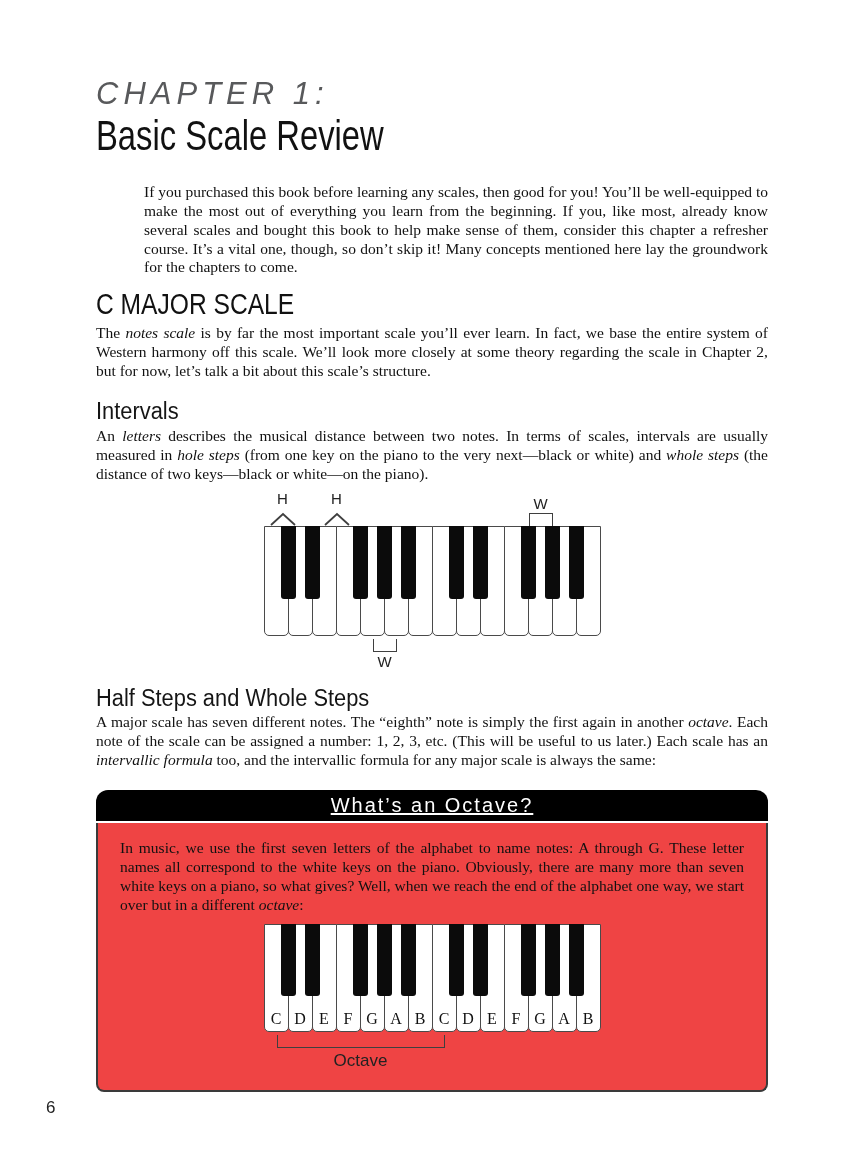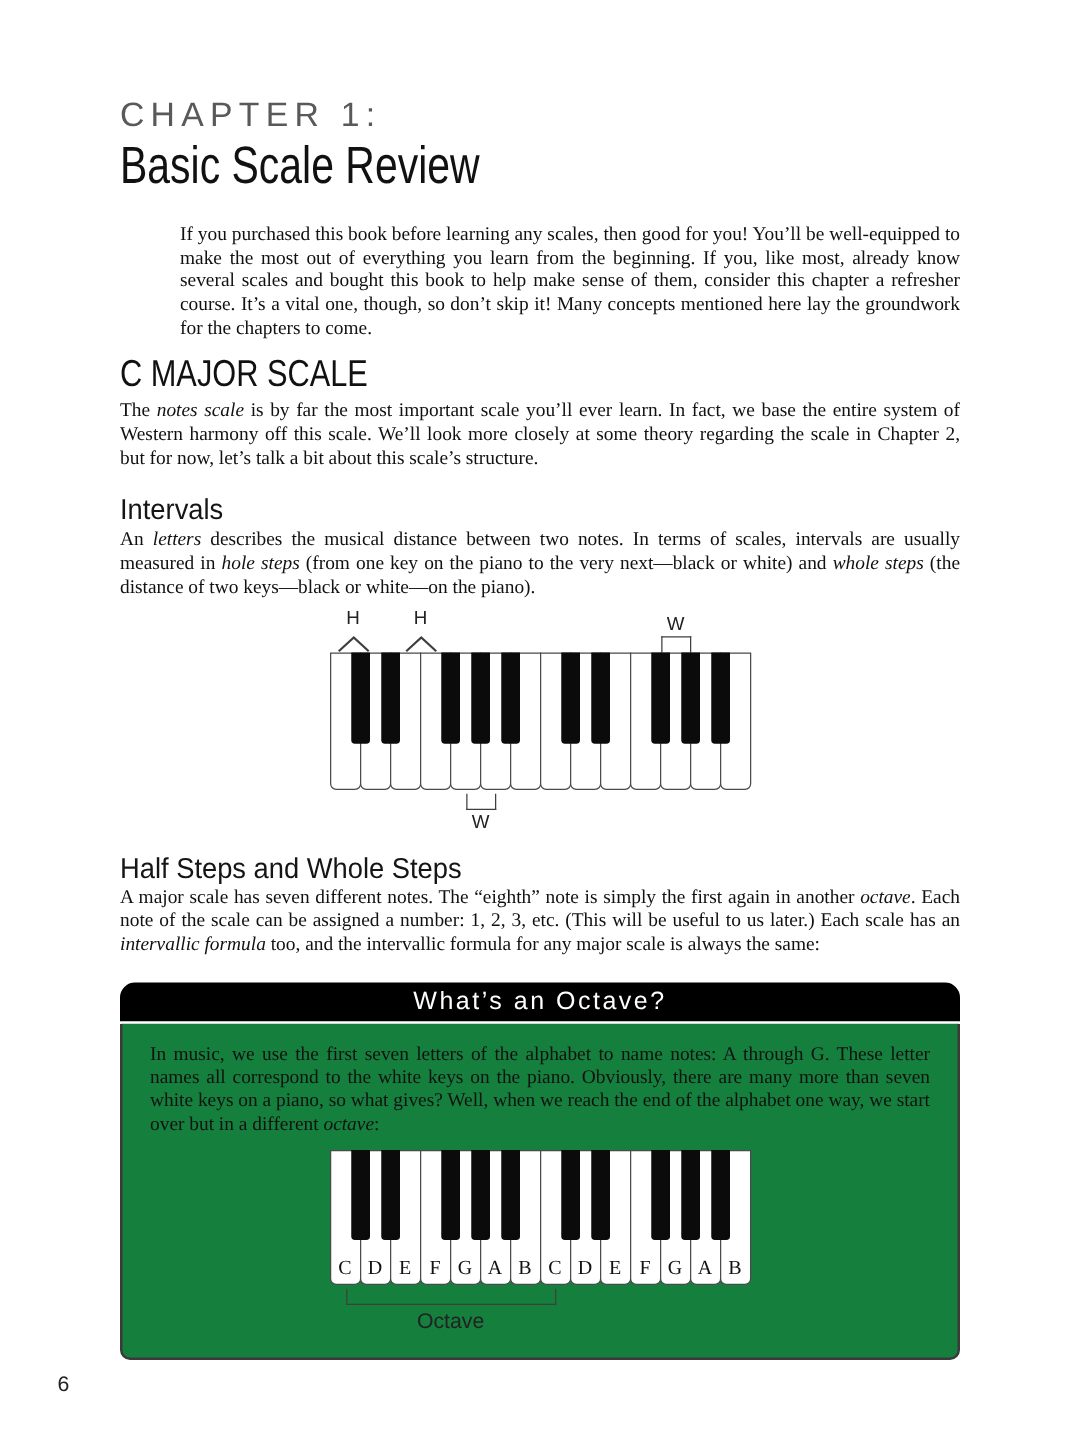--- a/index.html
+++ b/index.html
@@ -3,22 +3,22 @@
 <meta charset="utf-8">
 <style>
   html,body { margin:0; padding:0; background:#ffffff; }
   .page {
     position:relative; width:864px; height:1152px; background:#ffffff;
     overflow:hidden; font-family:"Liberation Serif", serif; color:#1a1a1a;
   }
   .content { position:absolute; left:96px; top:78px; width:672px; }
 
   .chapter-label {
-    font-family:"Liberation Sans", sans-serif; font-size:27px; line-height:1.06;
-    letter-spacing:5px; color:#58595b; margin:0; font-weight:normal; white-space:nowrap;
+    font-family:"Liberation Sans", sans-serif; font-size:31px; line-height:1.06;
+    letter-spacing:5px; color:#58595b; margin:0; font-weight:normal; white-space:nowrap;font-style:italic;
   }
   .chapter-title {
     font-family:"Liberation Sans", sans-serif; font-size:42px; line-height:1.0;
     margin:4px 0 0 0; font-weight:normal; color:#111;
     transform:scaleX(0.78); transform-origin:0 50%; white-space:nowrap;
   }
   p.body { font-size:15.5px; line-height:1.22; text-align:justify; margin:0; color:#111; }
   p.body i { font-style:italic; }
 
   .h-major {
@@ -74,25 +74,25 @@
     border:1.5px solid #3f3f3f; border-top:none; }
   .bbracket .ann-label { top:14px; }
   .bbracket.wide .ann-label { top:16px; font-size:17px; }
 
   
   .octave-box { margin-top:20px; }
   .box-header {
     background:#000; height:31px; border-radius:12px 12px 0 0;
     display:flex; align-items:center; justify-content:center;
     font-family:"Liberation Sans", sans-serif; font-size:20px; letter-spacing:2px;
-    color:#fff; font-weight:normal;
+    color:#fff; font-weight:normal;text-decoration:underline;
   }
   .box-body {
     margin-top:2px; border:2px solid #3a3a3a; border-top:none;
-    border-radius:0 0 8px 8px; padding:16px 22px 10px 22px; background:#15803d;
+    border-radius:0 0 8px 8px; padding:16px 22px 10px 22px; background:#ef4444;
   }
   .box-body .kb { margin-top:10px; }
 
   .page-number {
     position:absolute; left:46px; top:1098px;
     font-family:"Liberation Sans", sans-serif; font-size:17px; color:#222;
   }
 </style>
 </head>
 <body>

